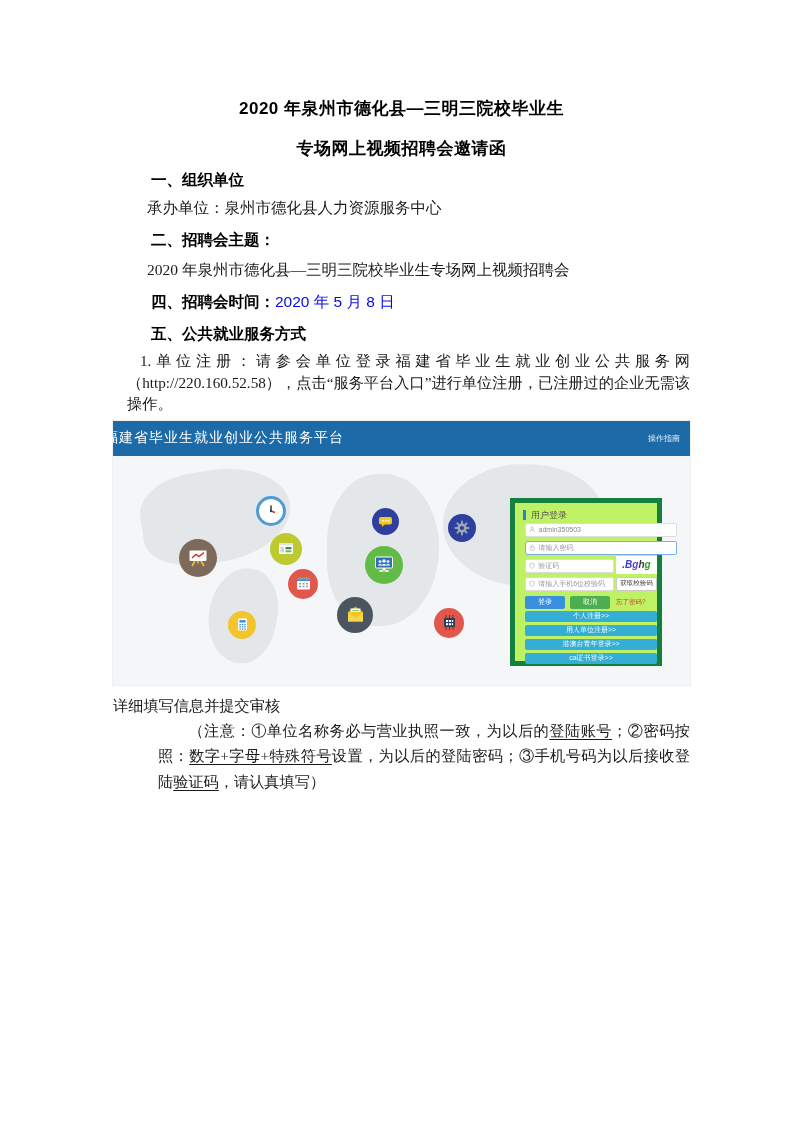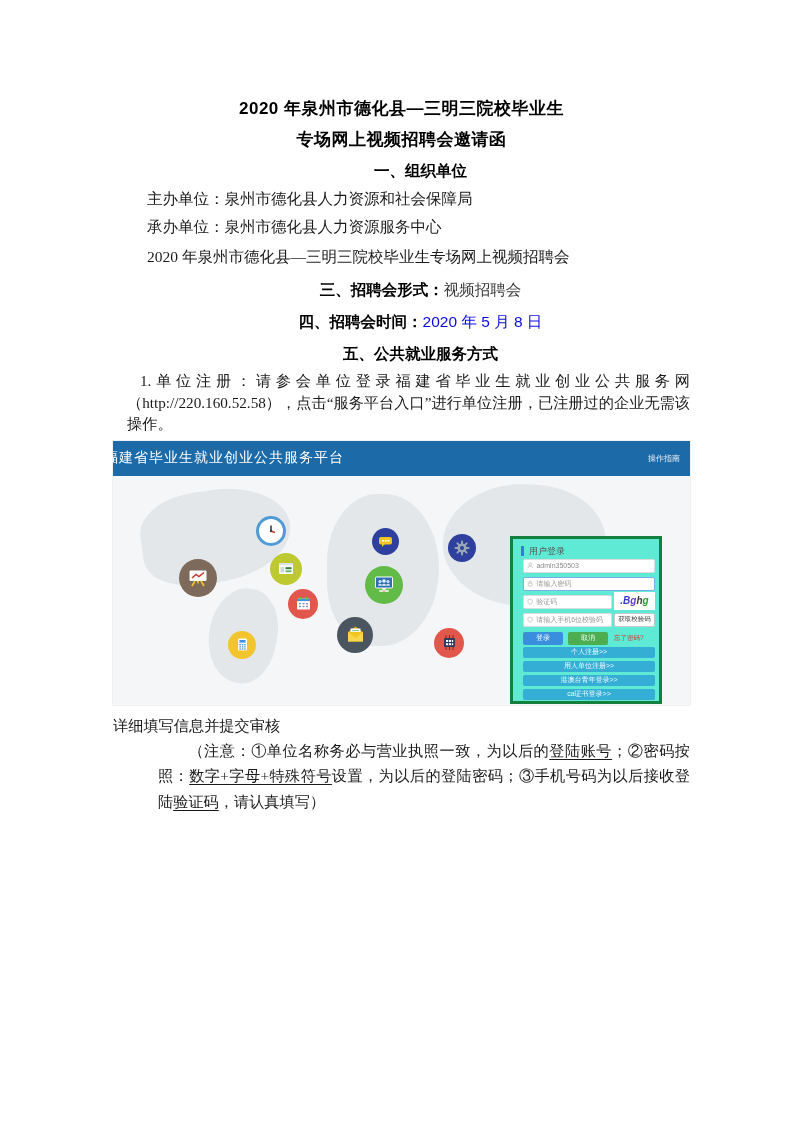--- a/index.html
+++ b/index.html
@@ -5,50 +5,50 @@
   * { margin:0; padding:0; box-sizing:border-box; }
   html,body { background:#ffffff; }
   .page {
     position:relative; width:793px; height:1122px; background:#fff;
     margin:0 auto; overflow:hidden;
     font-family:"Liberation Serif", serif; color:#1a1a1a;
     padding:98px 103px 0 113px;
   }
   .title { text-align:center; font-family:"Liberation Sans", sans-serif;
     font-weight:bold; font-size:17px; line-height:22px; color:#000; letter-spacing:.5px; }
-  .title.second { margin-top:9px; }
+  .title.second { margin-top:18px; }
   .intro { margin-top:17px; font-size:15.5px; line-height:28.4px;
     text-align:justify; text-indent:2em; }
   .sec-h { font-family:"Liberation Sans", sans-serif; font-weight:bold;
-    font-size:15.5px; line-height:28px; padding-left:38px; margin-top:4px; color:#000;text-align:center; }
+    font-size:15.5px; line-height:28px; padding-left:38px; margin-top:4px; color:#000; }
   .sec-line { font-size:15.5px; line-height:28px; padding-left:34px; }
   .inline-h { display:block; }
   .inline-h .lbl { font-family:"Liberation Sans", sans-serif; font-weight:bold; font-size:15.5px; }
   .inline-h .val { font-size:15.5px; color:#3a3a3a; }
   .blue { color:#0a0ae0; font-family:"Liberation Sans", sans-serif; font-weight:normal; }
   .step { font-size:15.2px; line-height:21.5px; padding-left:14px; text-indent:13px;
     text-align:justify; margin-top:2px; }
   
   .hero { margin-top:6px; width:577px; height:264px; position:relative;
     font-family:"Liberation Sans", sans-serif; box-shadow:0 0 0 1px #eef0f2; }
   .hero-header { height:35px; background:#1c6aa8; display:flex; align-items:center;
     justify-content:space-between; padding:0 10px 0 0; overflow:hidden; }
   .hero-title { color:#fff; font-size:14px; white-space:nowrap; margin-left:-9px; letter-spacing:1px; }
   .hero-link { color:#e8eef5; font-size:8px; }
   .hero-body { position:relative; height:229px; background:#f5f6f8; overflow:hidden; }
   .blob { position:absolute; background:#e4e7ea; }
   
   .micon { position:absolute; border-radius:50%; display:flex; align-items:center; justify-content:center; }
   
-  .login { position:absolute; left:397px; top:60px; width:152px; height:168px;
-    background:#5eead4; border:3px solid #15803d; }
+  .login { position:absolute; left:397px; top:42px; width:152px; height:168px;
+    background:#bef264; border:5px solid #15803d; }
   .login-title { position:absolute; left:8px; top:6px; display:flex; align-items:center; gap:5px; }
   .login-title .bar { width:3px; height:10px; background:#2e7fd1; }
   .login-title .txt { font-size:9px; color:#555; }
-  .lfield { position:absolute; left:10px; width:132px; height:14px; background:#fff;
+  .lfield { position:absolute; left:10px; width:152px; height:14px; background:#fff;
     border:1px solid #dcdcdc; border-radius:2px; display:flex; align-items:center; padding:0 3px; gap:3px; }
   .lfield.short { width:89px; }
   .lfield input { border:none; outline:none; width:100%; font-size:7px; color:#8a8a8a;
     background:transparent; font-family:"Liberation Sans", sans-serif; }
   .lfield input::placeholder { color:#9a9a9a; }
   .lfield.focus { border-color:#7ab0e8; }
   .captcha { position:absolute; left:101px; top:53px; width:41px; height:18px; background:#fff;
     display:flex; align-items:center; justify-content:center; font-weight:bold; font-style:italic; font-size:10px; }
   .code-btn { position:absolute; left:101px; top:74px; width:41px; height:14px; background:#fff;
     border:1px solid #c9c9c9; border-radius:2px; font-size:6.5px; color:#444;
@@ -67,28 +67,25 @@
 </head>
 <body>
 
 <div class="page">
 
   <div class="title">2020 年泉州市德化县—三明三院校毕业生</div>
   <div class="title second">专场网上视频招聘会邀请函</div>
 
 
   <div class="sec-h" style="margin-top:6px;">一、组织单位</div>
-  <div class="sec-line">主办单位：泉州市德化县人力资源和社会保障局</div>
   <div class="sec-line">承办单位：泉州市德化县人力资源服务中心</div>
 
+  <div class="sec-h">二、招聘会主题：</div>
   <div class="sec-line" style="margin-top:2px;">2020 年泉州市德化县—三明三院校毕业生专场网上视频招聘会</div>
 
-  <div class="sec-h inline-h" style="margin-top:5px;">
-    <span class="lbl">三、招聘会形式：</span><span class="val" style="font-weight:normal;">视频招聘会</span>
-  </div>
   <div class="sec-h inline-h">
     <span class="lbl">四、招聘会时间：</span><span class="blue">2020 年 5 月 8 日</span>
   </div>
   <div class="sec-h">五、公共就业服务方式</div>
 
   <p class="step">1.单位注册：请参会单位登录福建省毕业生就业创业公共服务网（http://220.160.52.58），点击“服务平台入口”进行单位注册，已注册过的企业无需该操作。</p>
 
   <div class="hero">
     <div class="hero-header" style="background:#1c6aa8;">
       <div class="hero-title">福建省毕业生就业创业公共服务平台</div>

